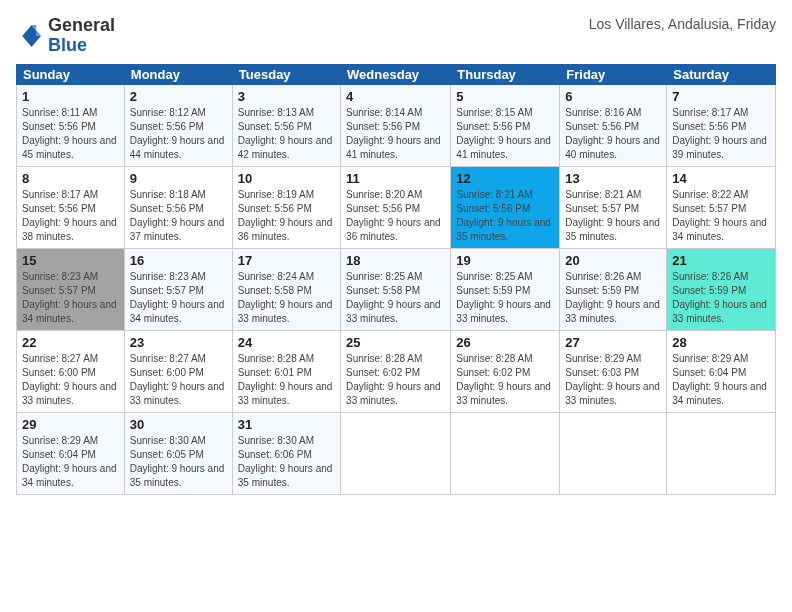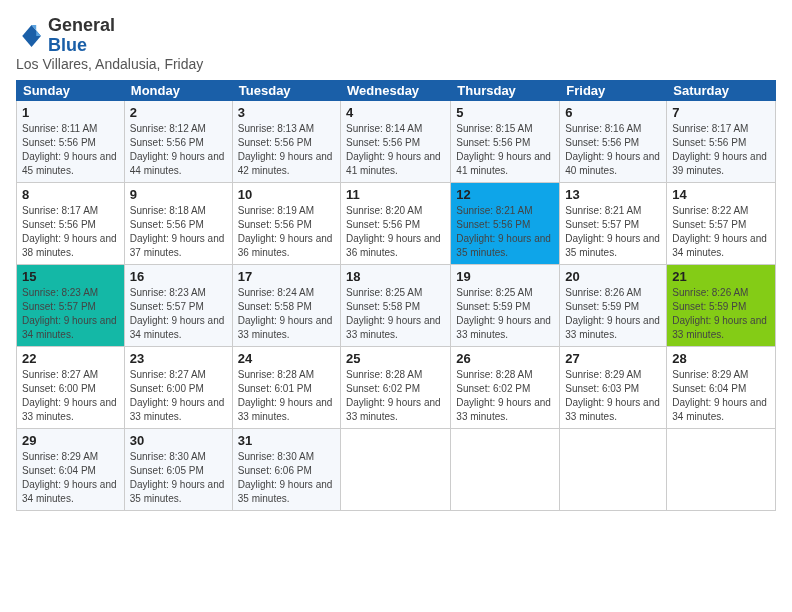--- a/index.html
+++ b/index.html
@@ -8,21 +8,20 @@
       background: #fff;
       width: 792px;
       min-height: 612px;
       padding: 16px;
     }
     .header-area {
       display: flex;
       justify-content: space-between;
       align-items: flex-start;
       margin-bottom: 8px;
-      flex-direction: column;
     }
     .logo {
       display: flex;
       align-items: center;
       gap: 4px;
     }
     .logo-text {
       font-size: 18px;
       font-weight: bold;
       color: #333;
@@ -150,33 +149,33 @@
         <td style="background: rgb(255, 255, 255);"><span class="day-num">11</span>
         <span class="day-info">Sunrise: 8:20 AM<br>Sunset: 5:56 PM<br>Daylight: 9 hours and 36 minutes.</span></td>
         <td style="background: #0ea5e9;"><span class="day-num">12</span>
         <span class="day-info">Sunrise: 8:21 AM<br>Sunset: 5:56 PM<br>Daylight: 9 hours and 35 minutes.</span></td>
         <td style="background: rgb(255, 255, 255);"><span class="day-num">13</span>
         <span class="day-info">Sunrise: 8:21 AM<br>Sunset: 5:57 PM<br>Daylight: 9 hours and 35 minutes.</span></td>
         <td style="background: rgb(255, 255, 255);"><span class="day-num">14</span>
         <span class="day-info">Sunrise: 8:22 AM<br>Sunset: 5:57 PM<br>Daylight: 9 hours and 34 minutes.</span></td>
       </tr>
       <tr>
-        <td style="background: #14b8a6; margin-top: 25px;"><span class="day-num">15</span>
+        <td style="background: #a3a3a3; margin-top: 25px;"><span class="day-num">15</span>
         <span class="day-info">Sunrise: 8:23 AM<br>Sunset: 5:57 PM<br>Daylight: 9 hours and 34 minutes.</span></td>
         <td style="background: rgb(245, 248, 252);"><span class="day-num">16</span>
         <span class="day-info">Sunrise: 8:23 AM<br>Sunset: 5:57 PM<br>Daylight: 9 hours and 34 minutes.</span></td>
         <td style="background: rgb(245, 248, 252);"><span class="day-num">17</span>
         <span class="day-info">Sunrise: 8:24 AM<br>Sunset: 5:58 PM<br>Daylight: 9 hours and 33 minutes.</span></td>
         <td style="background: rgb(245, 248, 252);"><span class="day-num">18</span>
         <span class="day-info">Sunrise: 8:25 AM<br>Sunset: 5:58 PM<br>Daylight: 9 hours and 33 minutes.</span></td>
         <td style="background: rgb(245, 248, 252);"><span class="day-num">19</span>
         <span class="day-info">Sunrise: 8:25 AM<br>Sunset: 5:59 PM<br>Daylight: 9 hours and 33 minutes.</span></td>
         <td style="background: rgb(245, 248, 252);"><span class="day-num">20</span>
         <span class="day-info">Sunrise: 8:26 AM<br>Sunset: 5:59 PM<br>Daylight: 9 hours and 33 minutes.</span></td>
-        <td style="background: #84cc16;"><span class="day-num">21</span>
+        <td style="background: #5eead4;"><span class="day-num">21</span>
         <span class="day-info">Sunrise: 8:26 AM<br>Sunset: 5:59 PM<br>Daylight: 9 hours and 33 minutes.</span></td>
       </tr>
       <tr>
         <td style="background: rgb(255, 255, 255);"><span class="day-num">22</span>
         <span class="day-info">Sunrise: 8:27 AM<br>Sunset: 6:00 PM<br>Daylight: 9 hours and 33 minutes.</span></td>
         <td style="background: rgb(255, 255, 255);"><span class="day-num">23</span>
         <span class="day-info">Sunrise: 8:27 AM<br>Sunset: 6:00 PM<br>Daylight: 9 hours and 33 minutes.</span></td>
         <td style="background: rgb(255, 255, 255);"><span class="day-num">24</span>
         <span class="day-info">Sunrise: 8:28 AM<br>Sunset: 6:01 PM<br>Daylight: 9 hours and 33 minutes.</span></td>
         <td style="background: rgb(255, 255, 255);"><span class="day-num">25</span>

